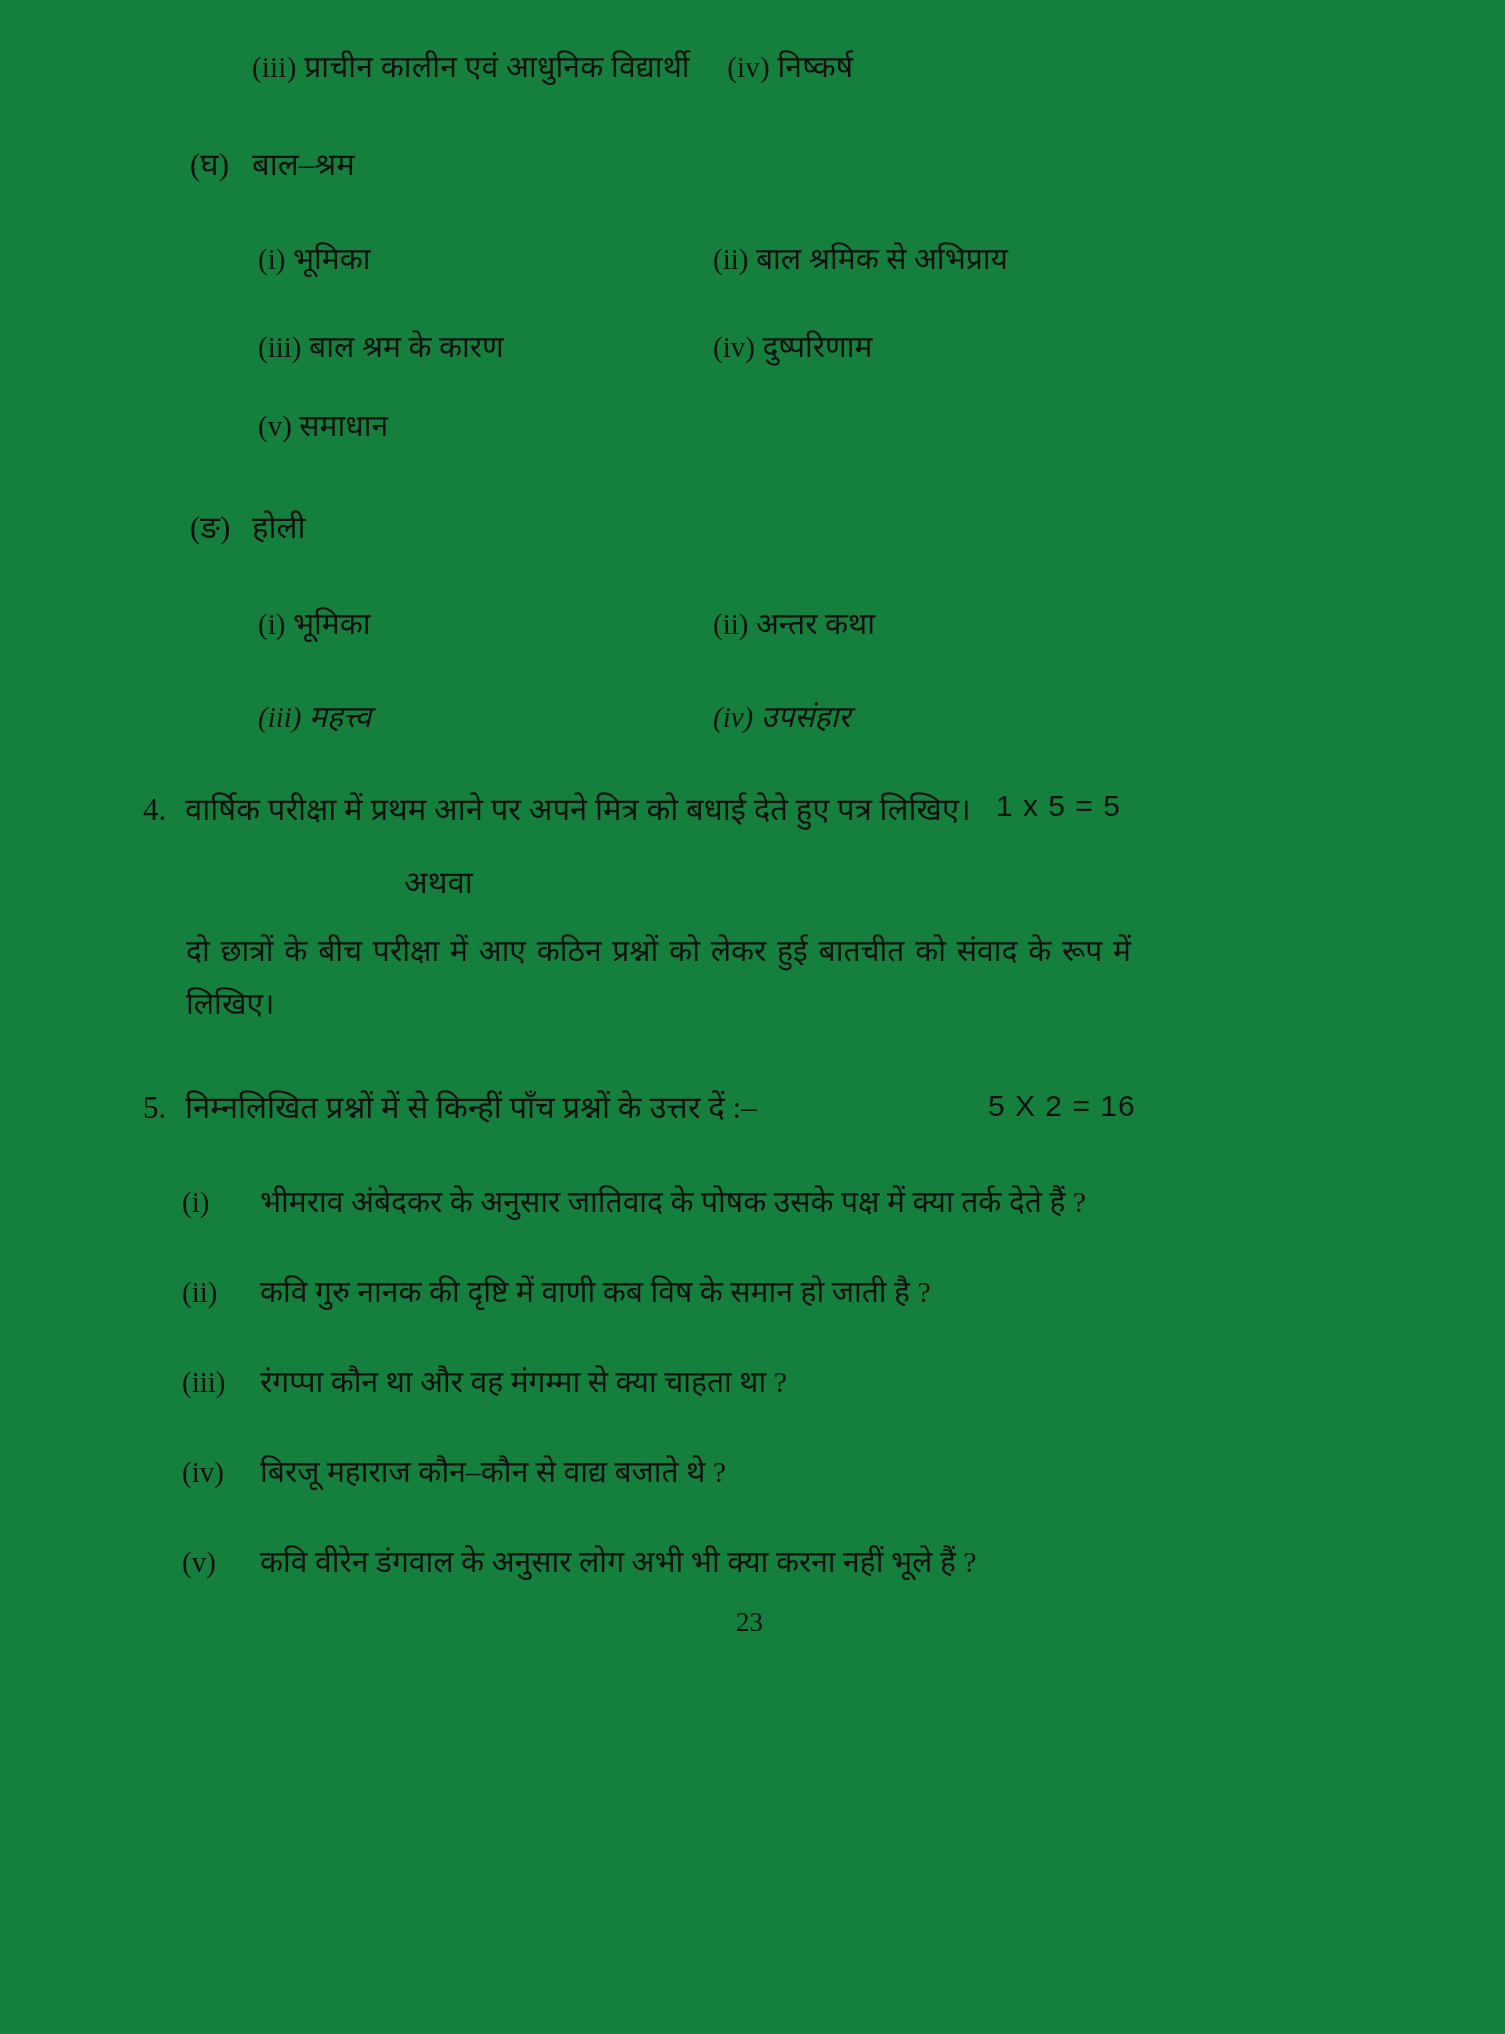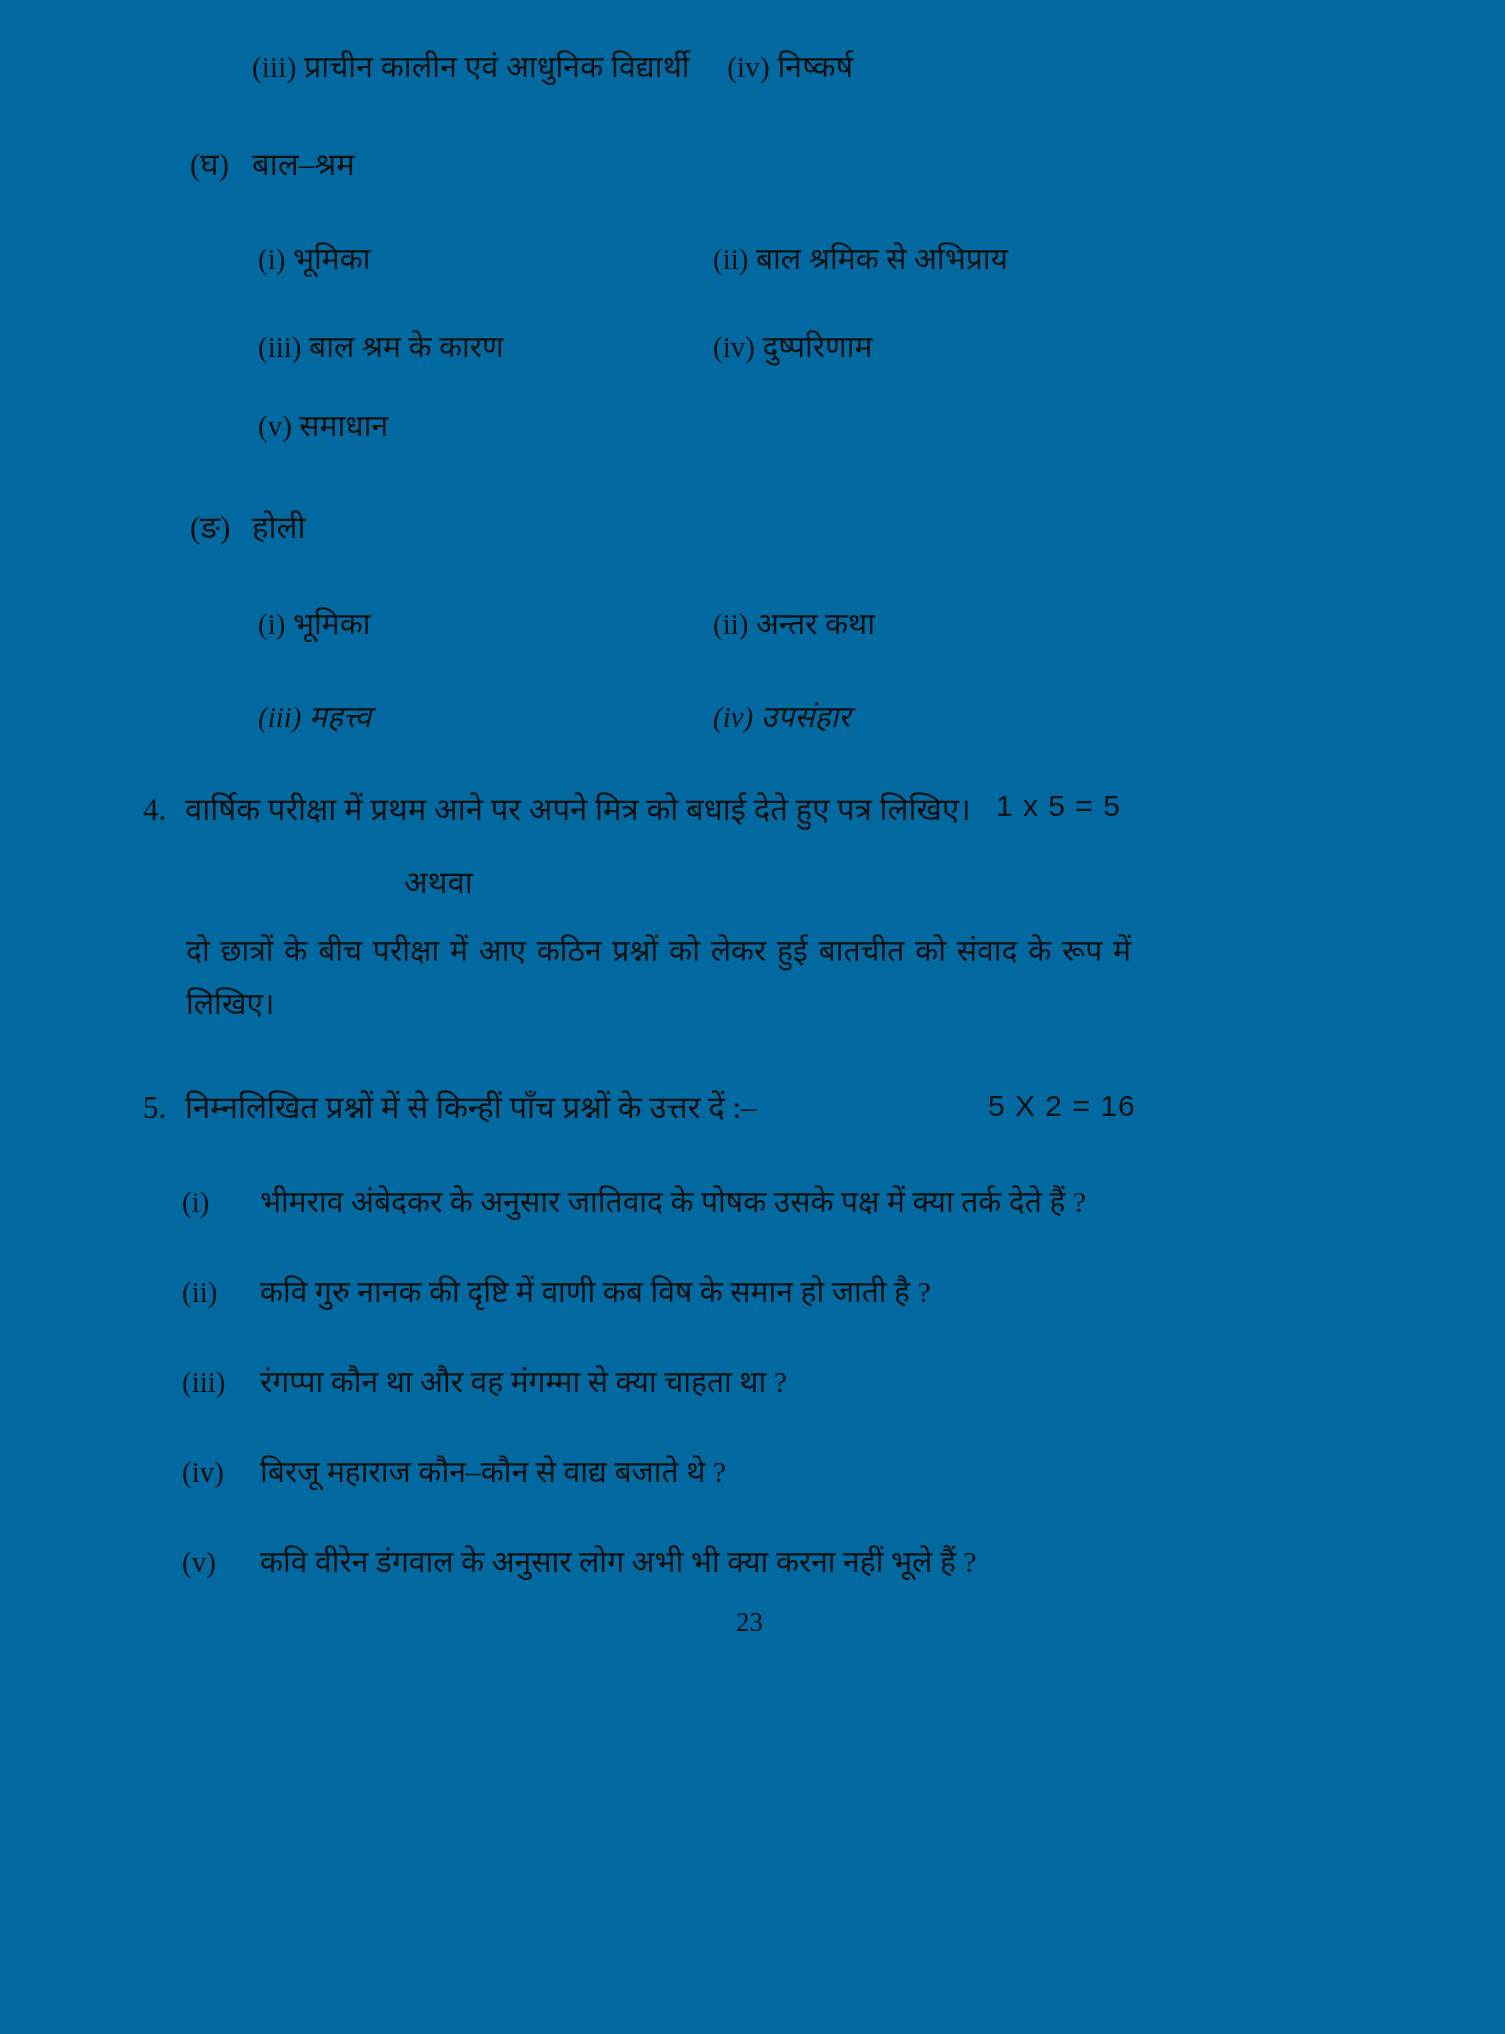--- a/index.html
+++ b/index.html
@@ -9,21 +9,21 @@
   }
   body {
     font-family: "Liberation Serif", "DejaVu Serif", serif;
     color: #111111;
   }
   .page {
     position: relative;
     width: 1505px;
     height: 2034px;
     margin: 0 auto;
-    background: #0369a1;
+    background: #15803d;
     overflow: hidden;
     box-sizing: border-box;
   }
 
   
   .line {
     position: absolute;
     font-size: 30px;
     line-height: 1.25;
     letter-spacing: 0.2px;

